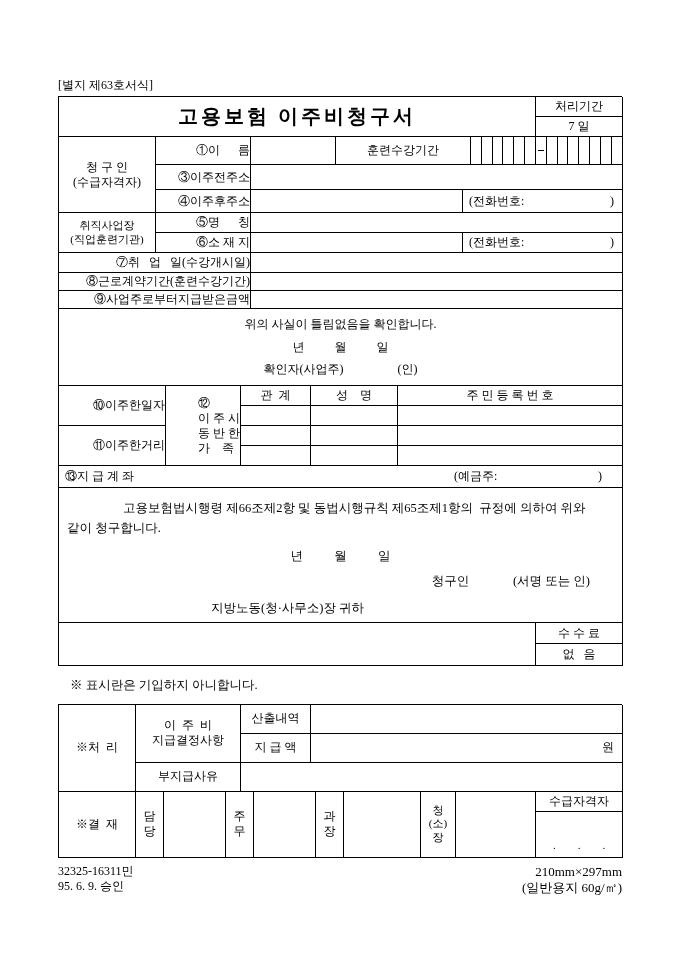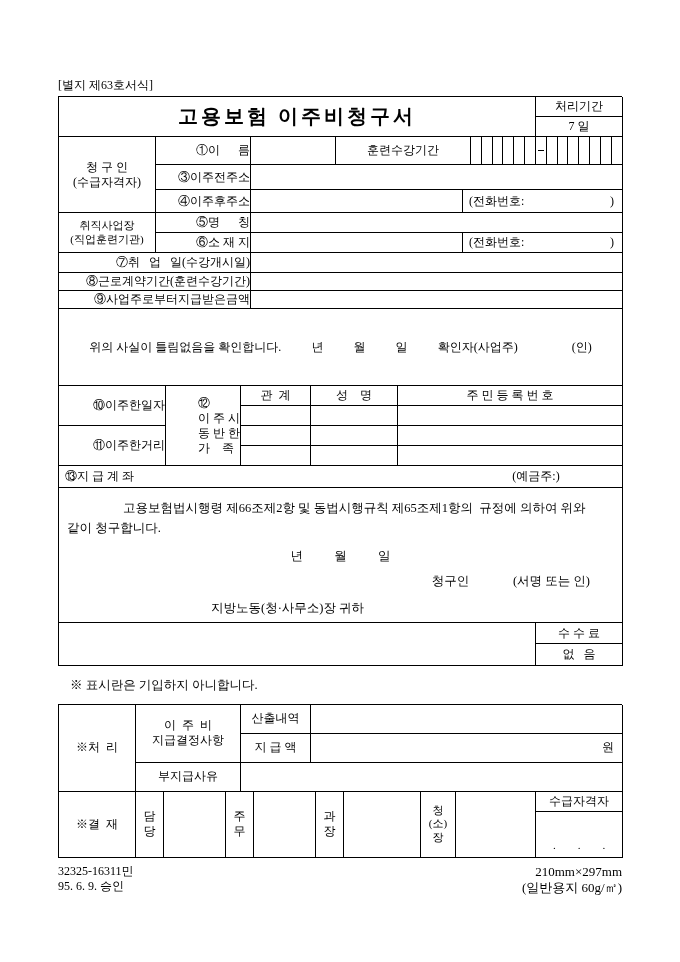--- a/index.html
+++ b/index.html
@@ -14,25 +14,25 @@
 .t{white-space:pre;text-align:center;line-height:1.25}
 .tl{text-align:left}
 .title{font-size:20px;font-weight:bold;letter-spacing:3px}
 .rrn-wrap{padding:0;align-items:stretch}
 .rrn-g{display:flex;height:100%;flex:6}
 .rrn-g2{flex:7;border-left:1px solid #000}
 .rrn-b{flex:1;border-right:1px solid #000}
 .rrn-g2 .rrn-b:last-child{border-right:none}
 .rrn-dash{width:10px;display:flex;align-items:center;justify-content:center}
 .rrn-dash::before{content:"";width:6px;border-top:1px solid #000}
-.confirm{flex-direction:row;justify-content:space-evenly}
+.confirm{flex-direction:column;justify-content:space-evenly}
 .request{position:relative;display:block}
 .request .abs{position:absolute;font-size:12.5px;white-space:pre}
 .between{justify-content:space-between;padding:0 8px 0 6px}
-.holder{display:flex;justify-content:center;width:148px;margin-right:2px;white-space:pre}
+.holder{display:flex;justify-content:space-between;width:148px;margin-right:10px;white-space:pre}
 .footer{display:flex;justify-content:space-between;margin-top:6px}
 .footer .l{font-size:12px;line-height:1.3}
 .footer .r{font-size:13px;line-height:1.35;text-align:right}
 .notice{margin-top:12px;padding-left:12px;font-size:12.5px}
 .small{font-size:11px}
 </style>
 </head>
 <body>
 
 <div class="sheet">

